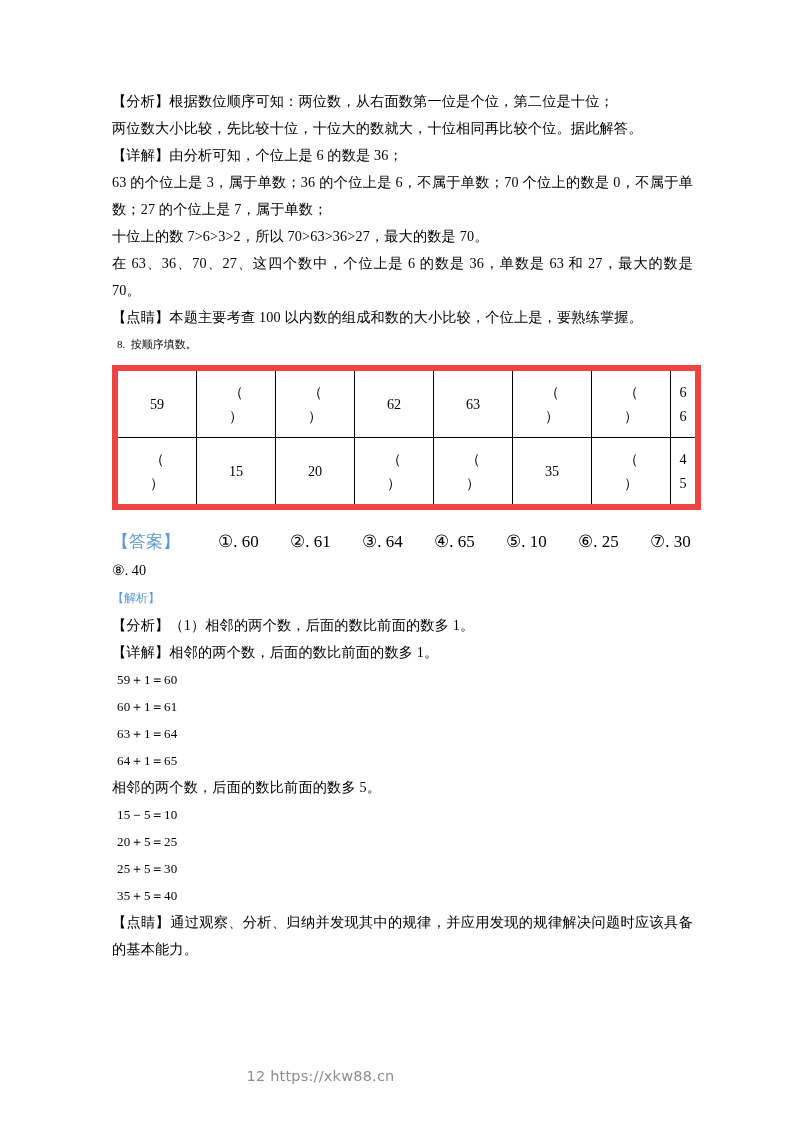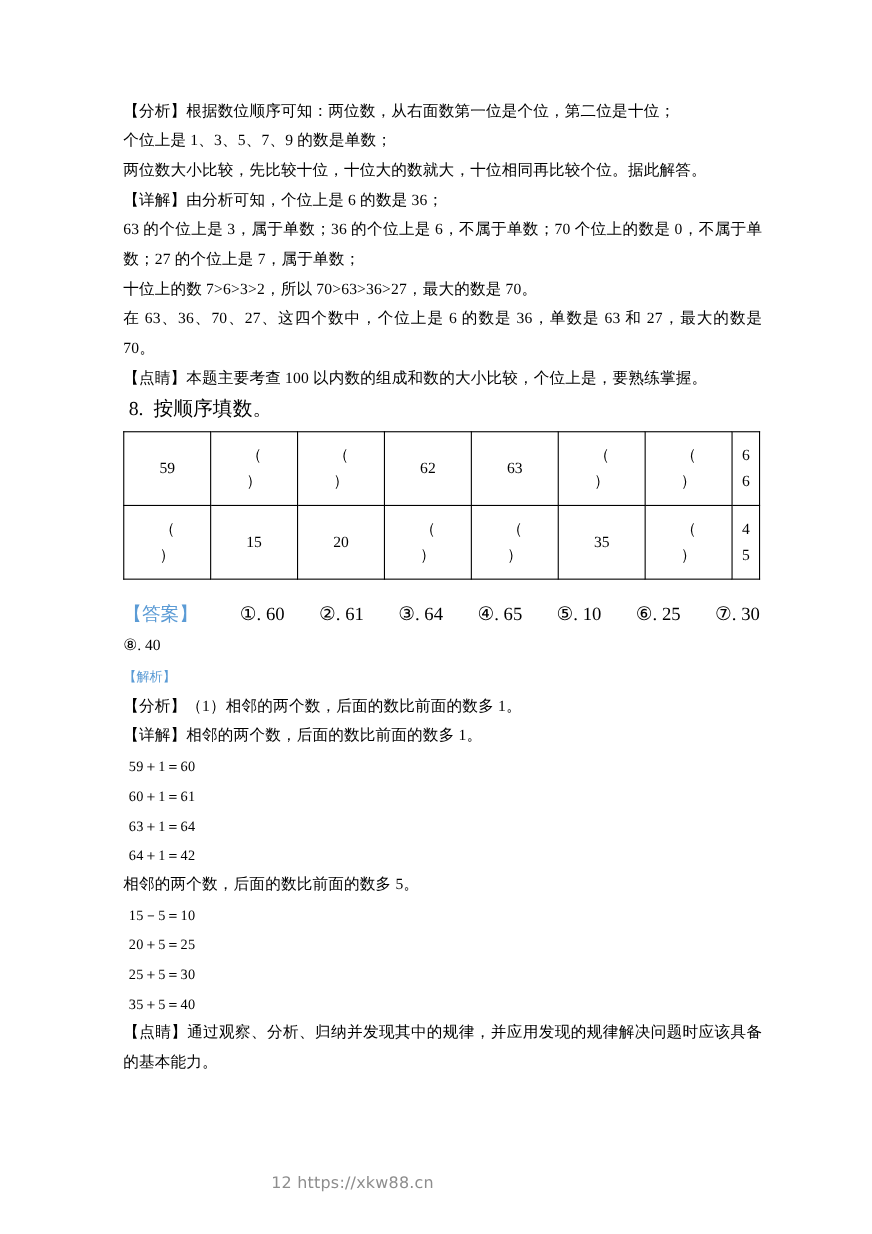--- a/index.html
+++ b/index.html
@@ -28,32 +28,32 @@
     line-height: 27px;
     margin: 0;
     text-align: justify;
     letter-spacing: 0.15px;
     white-space: pre-wrap;
   }
   .label-blue {
     color: #5b9bd5;
   }
   .qnum {
-    font-size: 18px;
+    font-size: 11px;
     line-height: 27px;
     margin: 0;
     padding-left: 5px;
   }
   
   .fill-table {
     border-collapse: collapse;
     table-layout: fixed;
     width: 570px;
     margin: 7px 0 0 0;
-    border: 1px solid #ef4444;
+    border: 6px solid #ef4444;
   }
   .fill-table td {
     border: 1px solid #000000;
     text-align: center;
     vertical-align: middle;
     font-size: 14.2px;
     line-height: 24px;
     height: 66px;
     padding: 0;
   }
@@ -112,21 +112,20 @@
     letter-spacing: 0.2px;
   }
 </style>
 </head>
 <body>
 
 <div class="page">
 
   <div>
     <p class="para"><span>【分析】</span><span>根据数位顺序可知：两位数，从右面数第一位是个位，第二位是十位；</span></p>
-    <p class="para"><span>个位上是 1、3、5、7、9 的数是单数；</span></p>
     <p class="para"><span>两位数大小比较，先比较十位，十位大的数就大，十位相同再比较个位。据此解答。</span></p>
     <p class="para"><span>【详解】</span><span>由分析可知，个位上是 6 的数是 36；</span></p>
     <p class="para"><span>63 的个位上是 3，属于单数；36 的个位上是 6，不属于单数；70 个位上的数是 0，不属于单数；27 的个位上是 7，属于单数；</span></p>
     <p class="para"><span>十位上的数 7&gt;6&gt;3&gt;2，所以 70&gt;63&gt;36&gt;27，最大的数是 70。</span></p>
     <p class="para"><span>在 63、36、70、27、这四个数中，个位上是 6 的数是 36，单数是 63 和 27，最大的数是 70。</span></p>
     <p class="para"><span>【点睛】</span><span>本题主要考查 100 以内数的组成和数的大小比较，个位上是，要熟练掌握。</span></p>
   </div>
 
   <p class="qnum"><span>8.</span>&nbsp;&nbsp;<span>按顺序填数。</span></p>
 
@@ -193,21 +192,21 @@
 
   <div>
     <p class="para"><span>【分析】</span><span>（1）相邻的两个数，后面的数比前面的数多 1。</span></p>
     <p class="para"><span>【详解】</span><span>相邻的两个数，后面的数比前面的数多 1。</span></p>
   </div>
 
   <div>
     <p class="eq">59＋1＝60</p>
     <p class="eq">60＋1＝61</p>
     <p class="eq">63＋1＝64</p>
-    <p class="eq">64＋1＝42</p>
+    <p class="eq">64＋1＝65</p>
   </div>
 
   <p class="para">相邻的两个数，后面的数比前面的数多 5。</p>
 
   <div>
     <p class="eq">15－5＝10</p>
     <p class="eq">20＋5＝25</p>
     <p class="eq">25＋5＝30</p>
     <p class="eq">35＋5＝40</p>
   </div>

